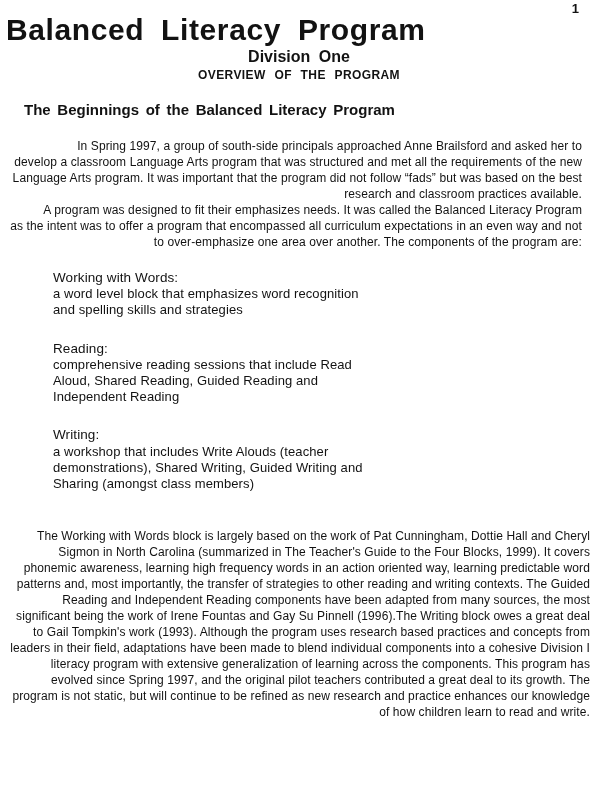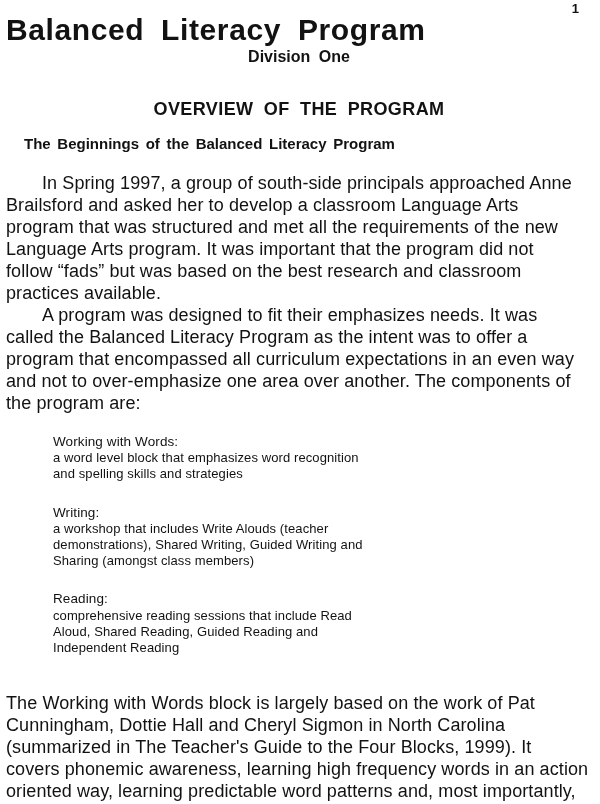--- a/index.html
+++ b/index.html
@@ -36,40 +36,40 @@
   }
   .doc-subtitle {
     text-align: center;
     font-size: 16px;
     line-height: 19px;
     font-weight: bold;
     word-spacing: 4px;
   }
   .section-heading {
     text-align: center;
-    font-size: 18px;
+    font-size: 12px;
     line-height: 18px;
     font-weight: bold;
     letter-spacing: 0.4px;
     word-spacing: 5px;
-    margin-top: 34px;
   }
   .subsection-heading {
     font-size: 15px;
     line-height: 18px;
     font-weight: bold;
     word-spacing: 2.5px;
     margin-top: 17px;
     margin-left: 18px;
   }
   .body-text {
-    font-size: 18px;
-    line-height: 22px;
+    font-size: 12px;
+    line-height: 16px;
     letter-spacing: 0.1px;
     width: 576px;
+    text-align: right;
   }
   .para-indent {
     text-indent: 36px;
   }
   .para-first {
     margin-top: 19px;
   }
   .components {
     margin-top: 20px;
     margin-left: 47px;
@@ -121,26 +121,26 @@
   <p class="body-text para-indent">A program was designed to fit their emphasizes needs. It was called the Balanced Literacy Program as the intent was to offer a program that encompassed all curriculum expectations in an even way and not to over-emphasize one area over another. The components of the program are:</p>
 
   <div class="components">
 
     <div class="component-row">
       <div class="component-term">Working with Words:</div>
       <div class="component-definition">a word level block that emphasizes word recognition and spelling skills and strategies</div>
     </div>
 
     <div class="component-row">
-      <div class="component-term">Writing:</div>
-      <div class="component-definition">a workshop that includes Write Alouds (teacher demonstrations), Shared Writing, Guided Writing and Sharing (amongst class members)</div>
+      <div class="component-term">Reading:</div>
+      <div class="component-definition">comprehensive reading sessions that include Read Aloud, Shared Reading, Guided Reading and Independent Reading</div>
     </div>
 
     <div class="component-row">
-      <div class="component-term">Reading:</div>
-      <div class="component-definition">comprehensive reading sessions that include Read Aloud, Shared Reading, Guided Reading and Independent Reading</div>
+      <div class="component-term">Writing:</div>
+      <div class="component-definition">a workshop that includes Write Alouds (teacher demonstrations), Shared Writing, Guided Writing and Sharing (amongst class members)</div>
     </div>
 
   </div>
 
   <p class="body-text closing-para">The Working with Words block is largely based on the work of Pat Cunningham, Dottie Hall and Cheryl Sigmon in North Carolina (summarized in The Teacher's Guide to the Four Blocks, 1999). It covers phonemic awareness, learning high frequency words in an action oriented way, learning predictable word patterns and, most importantly, the transfer of strategies to other reading and writing contexts. The Guided Reading and Independent Reading components have been adapted from many sources, the most significant being the work of Irene Fountas and Gay Su Pinnell (1996).The Writing block owes a great deal to Gail Tompkin's work (1993). Although the program uses research based practices and concepts from leaders in their field, adaptations have been made to blend individual components into a cohesive Division I literacy program with extensive generalization of learning across the components.  This program has evolved since Spring 1997, and the original pilot teachers contributed a great deal to its growth. The program is not static, but will continue to be refined as new research and practice enhances our knowledge of how children learn to read and write.</p>
 
 </div>
 
 </body></html>

